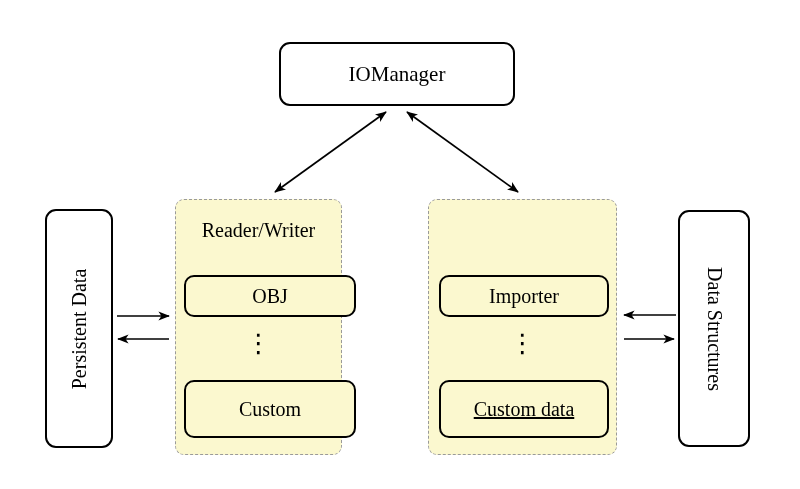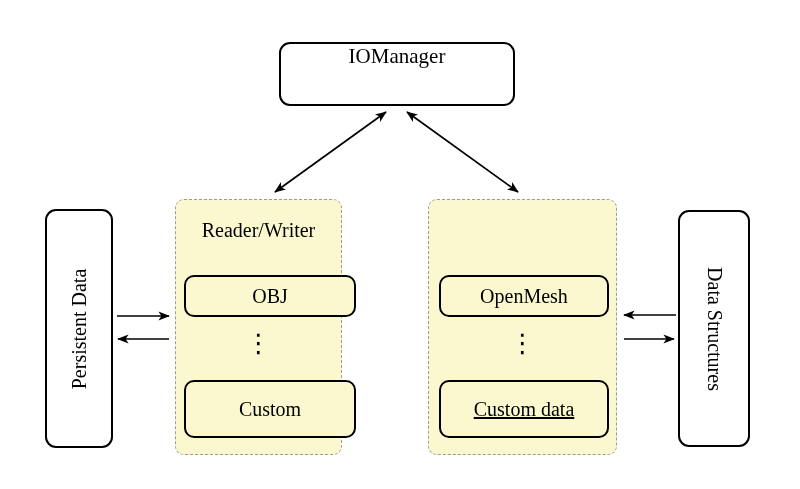--- a/index.html
+++ b/index.html
@@ -10,21 +10,21 @@
   }
   html,body{margin:0;padding:0;background:#fff;}
   #canvas{
     position:relative;width:800px;height:489px;background:#fff;overflow:hidden;
     font-family:"Liberation Serif","DejaVu Serif",serif;color:#000;
   }
   #arrows{position:absolute;left:0;top:0;width:800px;height:489px;z-index:1;}
   .node{
     position:absolute;background:var(--node-fill);
     border:2.5px solid var(--line);border-radius:11px;
-    display:flex;justify-content:center;z-index:2;box-sizing:border-box;
+    display:flex;align-items:center;justify-content:center;z-index:2;box-sizing:border-box;
   }
   #io-manager{left:279px;top:42px;width:236px;height:64px;font-size:21px;}
   .group{
     position:absolute;background:var(--group-fill);
     border:1.4px dashed var(--group-border);border-radius:9px;
     z-index:2;box-sizing:border-box;
   }
   #group-left{left:175px;top:199px;width:167px;height:256px;}
   #group-right{left:428px;top:199px;width:189px;height:256px;}
   .group-title{
@@ -95,21 +95,21 @@
       <span class="line">OBJ</span>
     </div>
     <div class="dots">⋮</div>
     <div class="item item-bottom">
       <span class="line">Custom</span>
     </div>
   </div>
 
   <div id="group-right" class="group">
     <div class="item item-top">
-      <span class="line">OpenMesh</span>
+      <span class="line">Importer</span>
     </div>
     <div class="dots">⋮</div>
     <div class="item item-bottom">
       <span class="line">Custom data</span>
     </div>
   </div>
 
 </div>
 
 </body></html>

